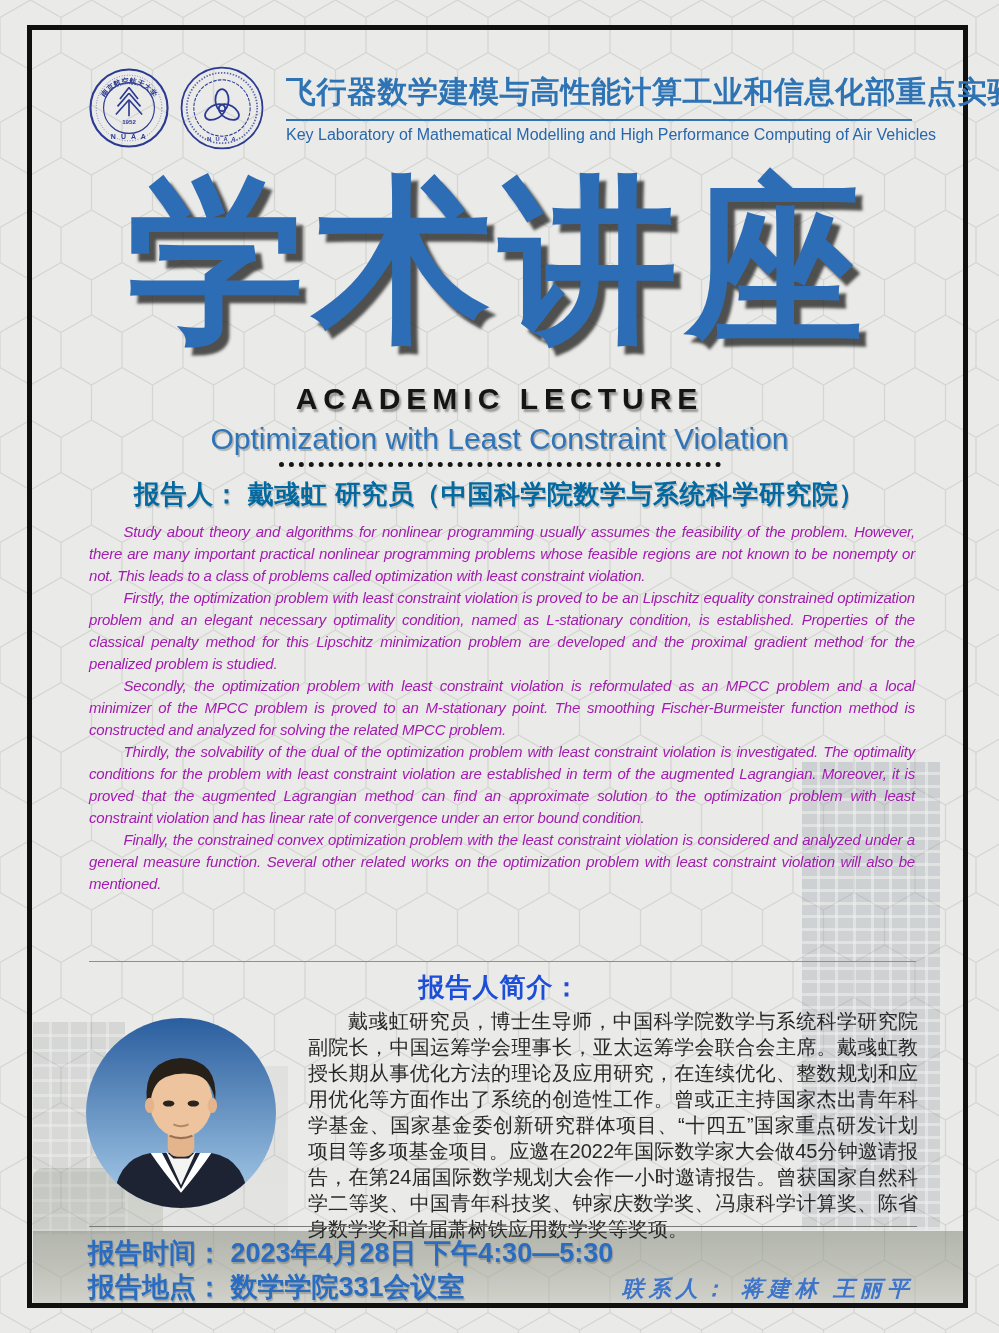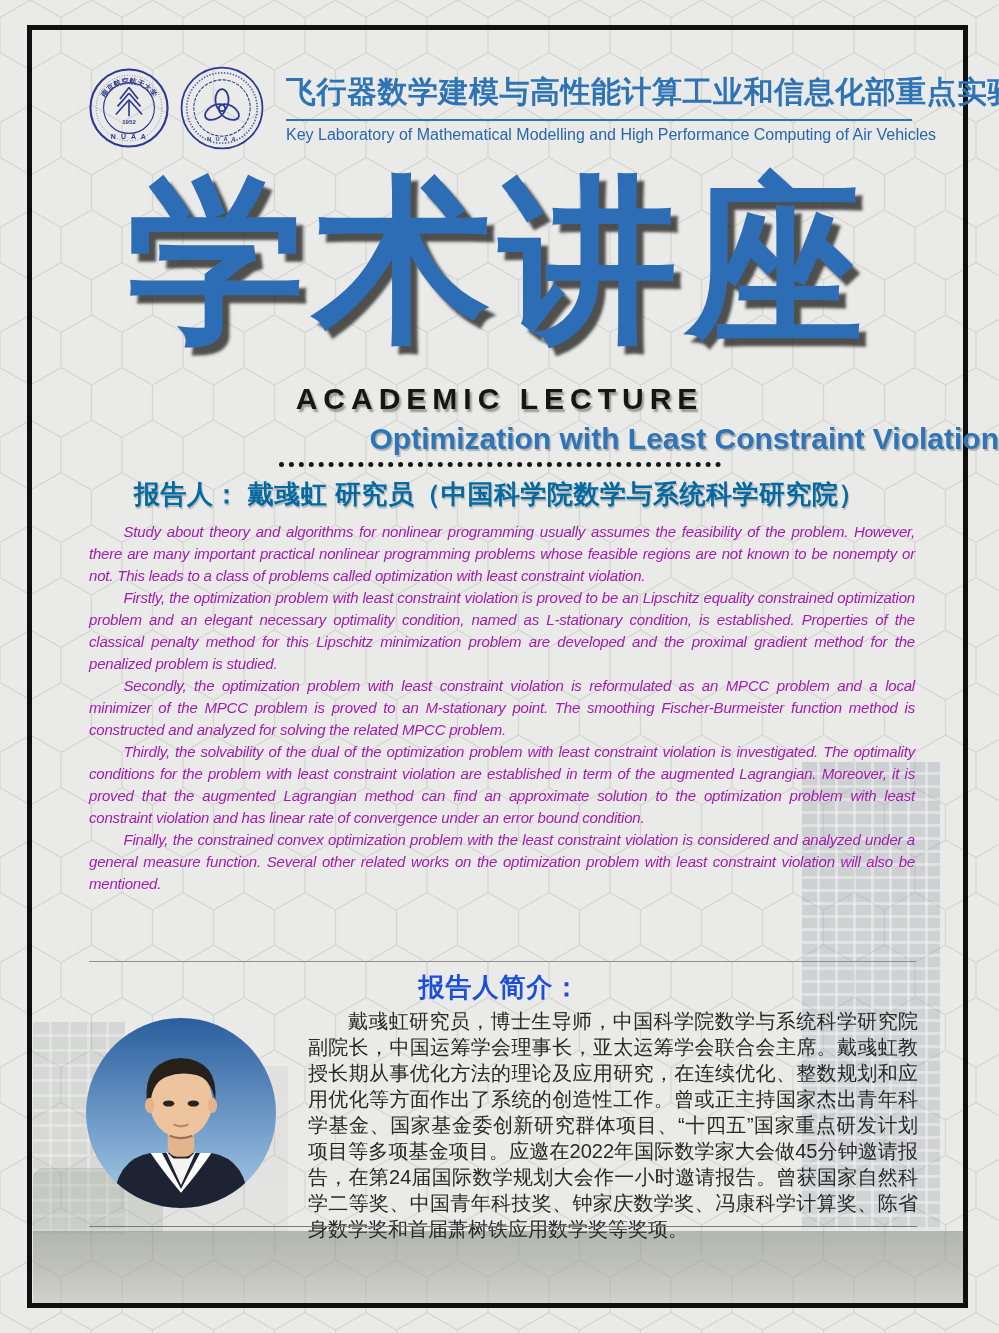--- a/index.html
+++ b/index.html
@@ -52,22 +52,22 @@
   .hero-zh{
     top:168px;font-size:178px;line-height:1.05;font-weight:900;color:#2d6db6;
     letter-spacing:8px;text-shadow:7px 8px 3px rgba(35,35,35,.78);text-align:center;
   }
   .hero-en{
     top:354px;font-size:30px;font-weight:700;color:#151515;letter-spacing:6px;
     text-shadow:2px 3px 2px rgba(0,0,0,.35);
     margin-top:28px;
   }
   
-  .lec-title{top:422px;font-size:30px;font-weight:700;color:#2e74b8;
-    text-shadow:1.5px 2px 1px rgba(0,0,0,.25);text-align:right;}
+  .lec-title{top:422px;font-size:30px;font-weight:400;color:#2e74b8;
+    text-shadow:1.5px 2px 1px rgba(0,0,0,.25);}
   .dotline{top:462px;left:50%;transform:translateX(-50%);width:442px;height:0;
     border-bottom:5px dotted #151515;}
   .speaker{top:477px;font-size:26px;font-weight:700;color:#0369a1;letter-spacing:.5px;
     text-shadow:1px 1.5px 1px rgba(0,0,0,.2);}
   
   .abstract{top:521px;left:89px;width:826px;font-size:15px;line-height:22px;color:#a21caf;
     text-align:justify;letter-spacing:-0.2px;font-style:italic;}
   .abstract p{margin:0;text-indent:2.3em;}
   .rule1{top:961px;left:89px;width:827px;height:0;border-top:1.5px solid #8f8f8f;}
   
@@ -184,14 +184,21 @@
       <ellipse cx="66.5" cy="46" rx="2.5" ry="4" fill="#e4b48c"></ellipse>
       <ellipse cx="43.5" cy="45" rx="3" ry="1.6" fill="#2a241e"></ellipse>
       <ellipse cx="56.5" cy="45" rx="3" ry="1.6" fill="#2a241e"></ellipse>
       <path d="M46 56 Q50 58 54 56" stroke="#b3876a" stroke-width="1" fill="none"></path>
       <path d="M44 62 Q50 64.5 56 62" stroke="#9c6f52" stroke-width="1.2" fill="none"></path>
     </svg>
     <div class="bio-text">戴彧虹研究员，博士生导师，中国科学院数学与系统科学研究院副院长，中国运筹学会理事长，亚太运筹学会联合会主席。戴彧虹教授长期从事优化方法的理论及应用研究，在连续优化、整数规划和应用优化等方面作出了系统的创造性工作。曾或正主持国家杰出青年科学基金、国家基金委创新研究群体项目、“十四五”国家重点研发计划项目等多项基金项目。应邀在2022年国际数学家大会做45分钟邀请报告，在第24届国际数学规划大会作一小时邀请报告。曾获国家自然科学二等奖、中国青年科技奖、钟家庆数学奖、冯康科学计算奖、陈省身数学奖和首届萧树铁应用数学奖等奖项。</div>
   </div>
 
   <div class="abs rule2"></div>
+  <div class="abs footer">
+    <div class="f-line">报告时间： 2023年4月28日  下午4:30—5:30</div>
+    <div class="f-row2">
+      <div class="f-line">报告地点： 数学学院331会议室</div>
+      <div class="contact">联系人： 蒋建林  王丽平</div>
+    </div>
+  </div>
 
 </div>
 
 </body></html>

